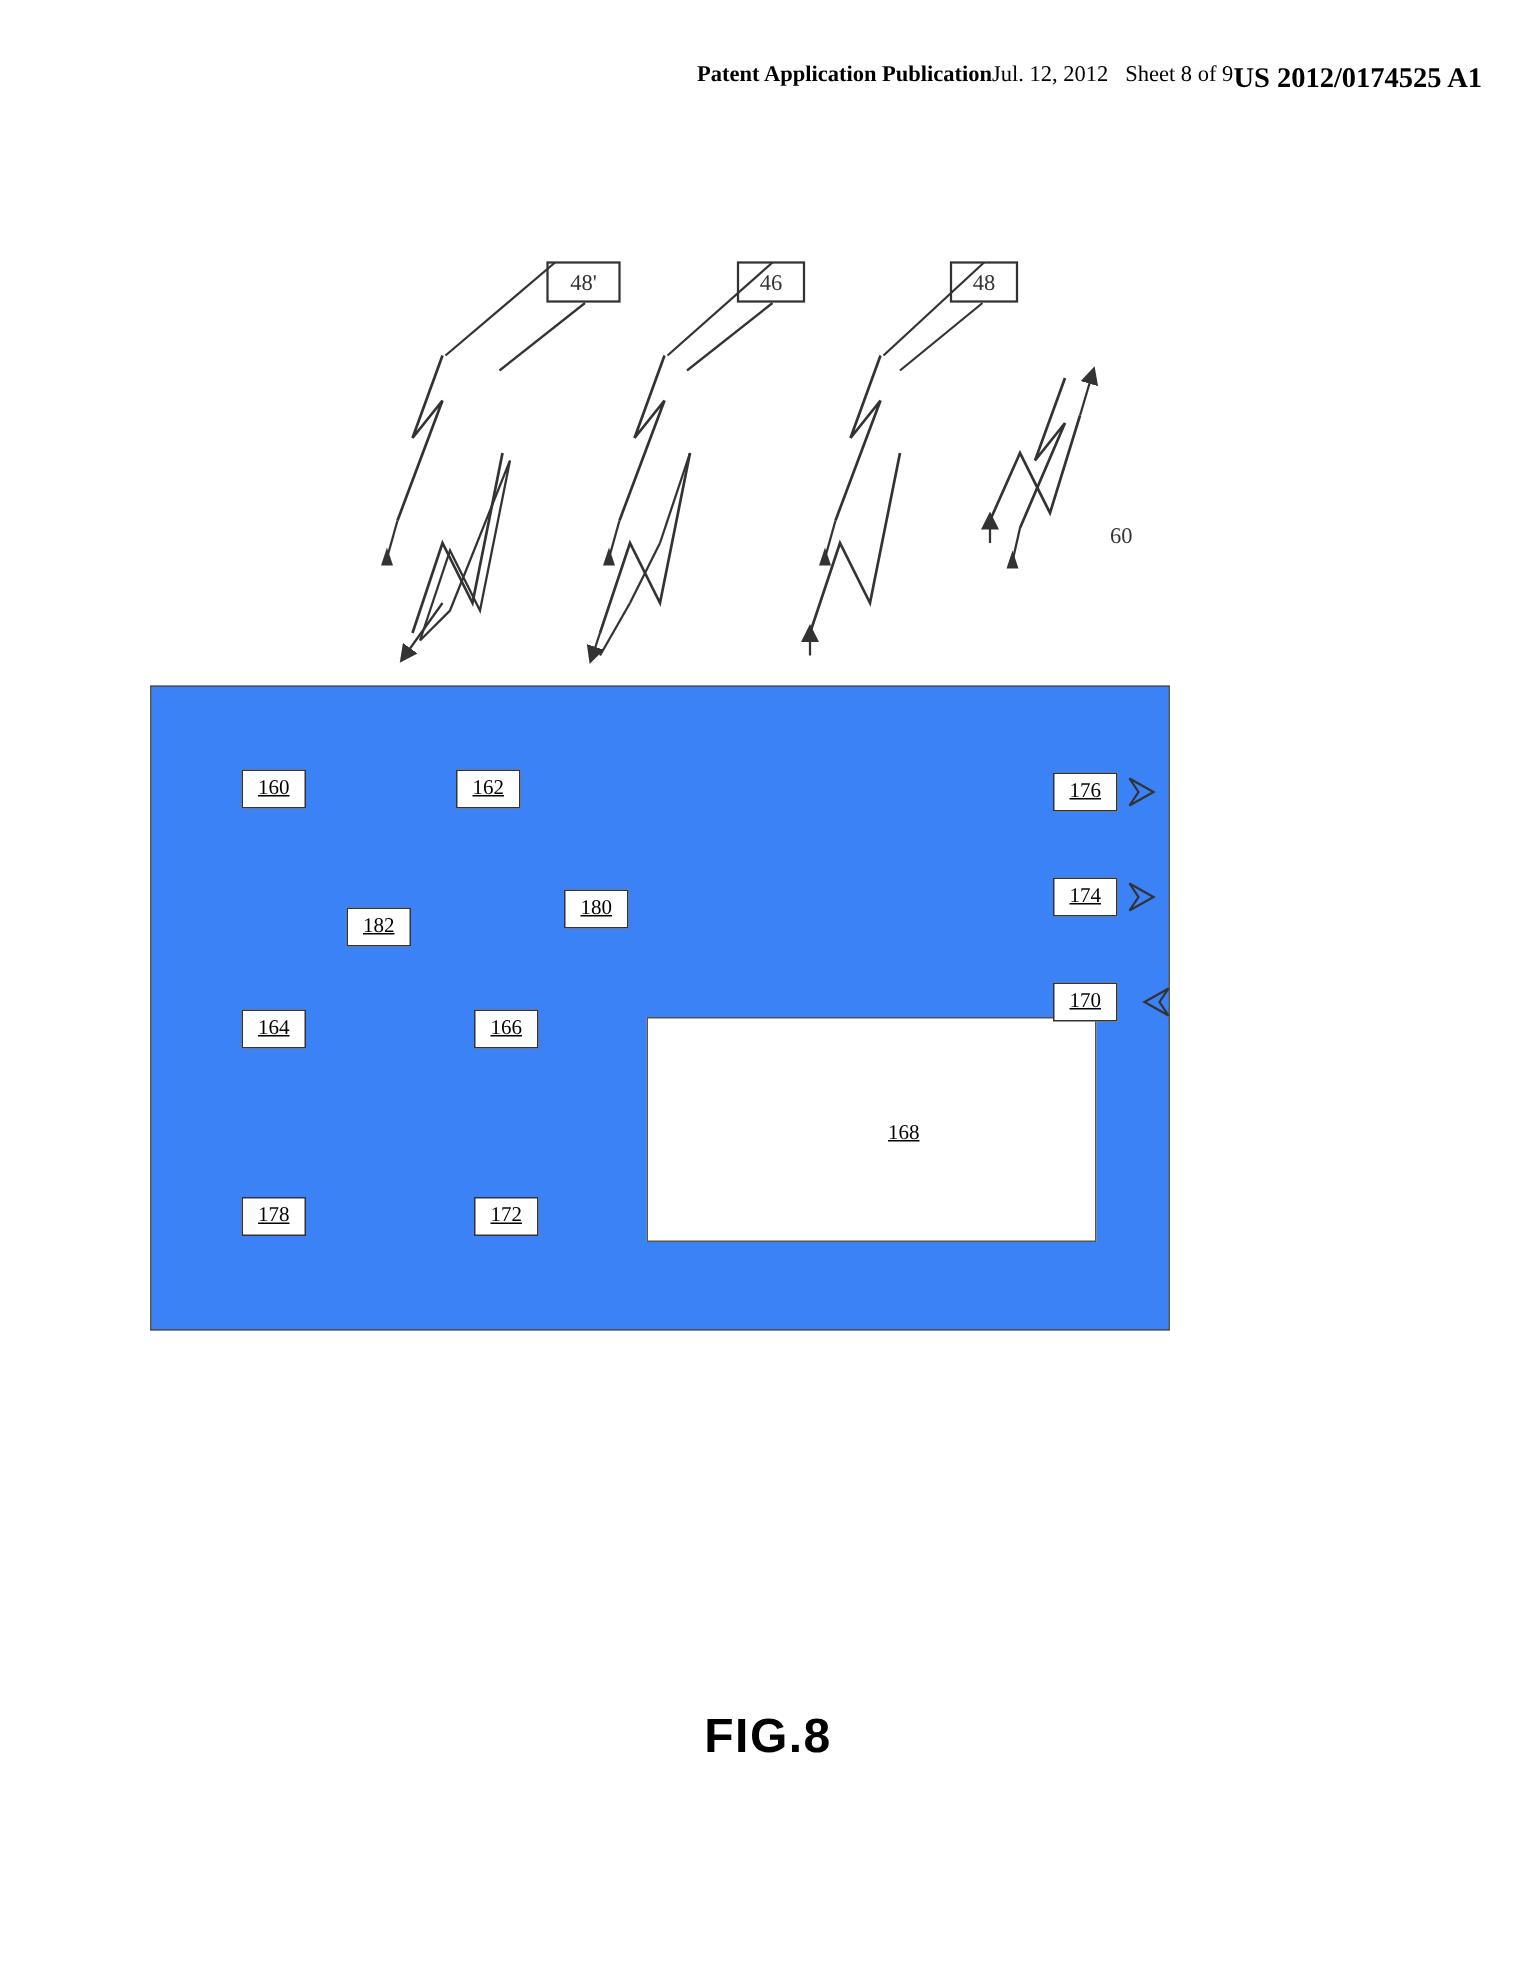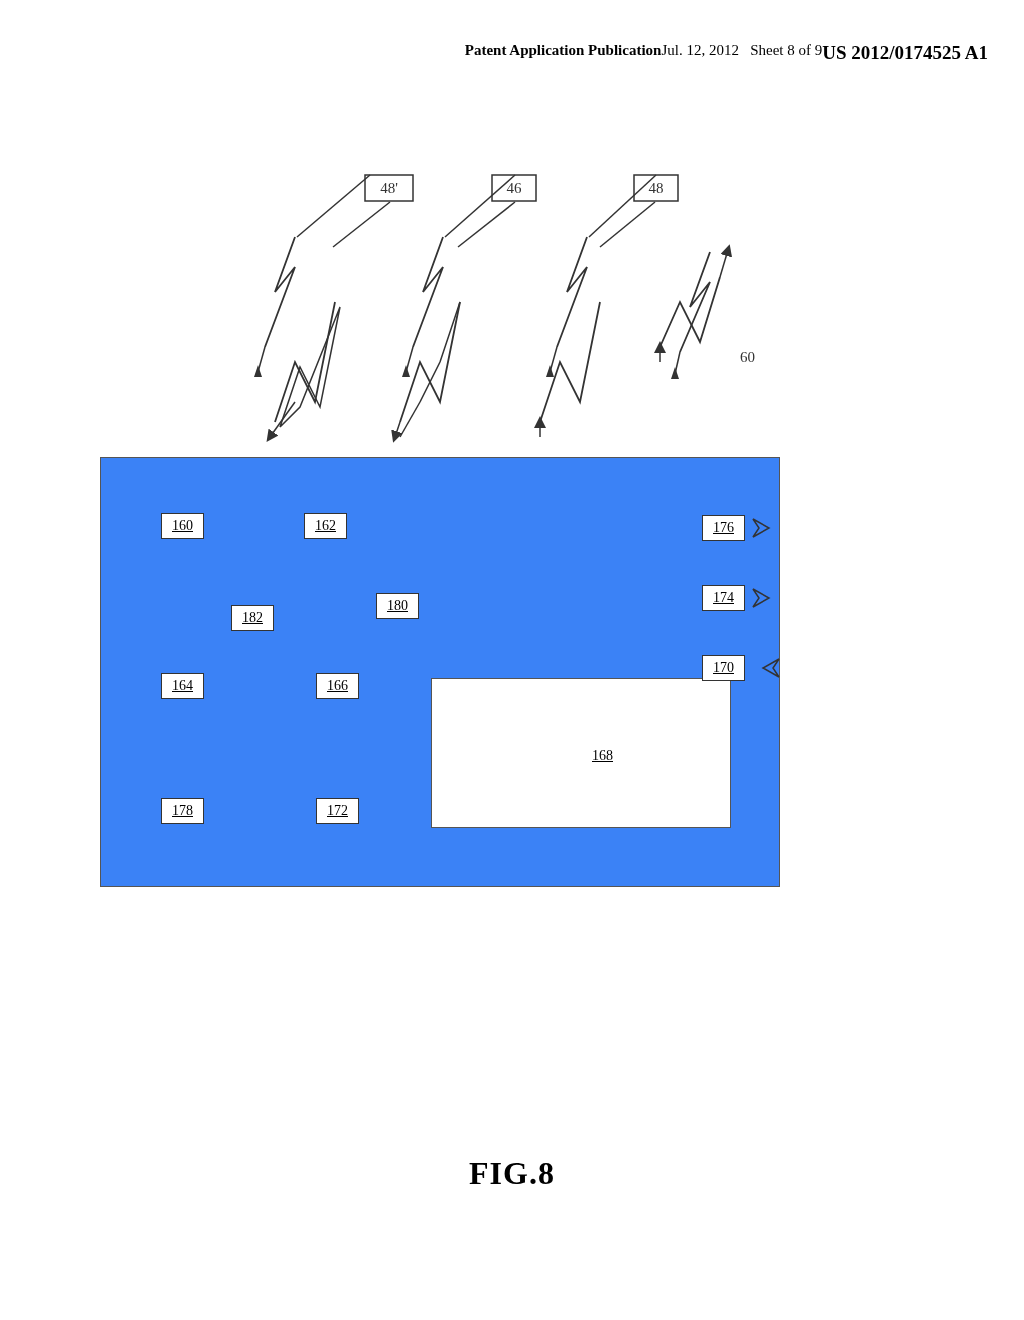--- a/index.html
+++ b/index.html
@@ -50,26 +50,26 @@
       position: absolute;
       top: 60px;
       left: 80px;
       width: 860px;
       height: 310px;
     }
 
     
     .fig-label {
       position: absolute;
-      bottom: 95px;
+      bottom: 111px;
       left: 50%;
       transform: translateX(-50%);
       font-size: 32px;
       font-weight: bold;
-      font-family: Liberation Serif, serif;
+      font-family: Liberation Sans, sans-serif;
       letter-spacing: 1px;
     }
 
     
     .diagram-box {
       position: absolute;
       top: 370px;
       left: 100px;
       width: 680px;
       height: 430px;

